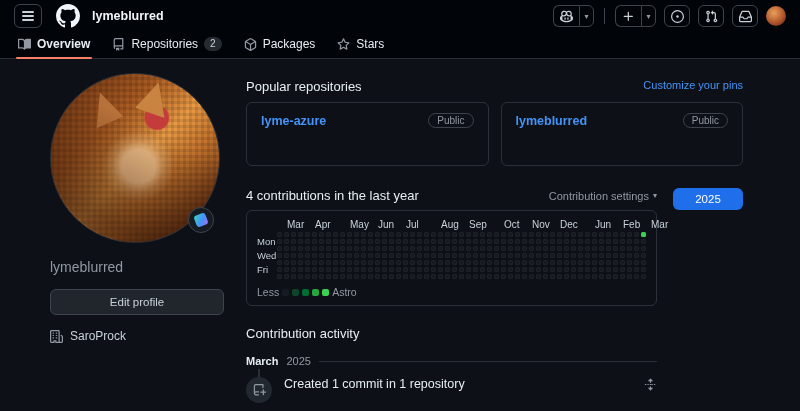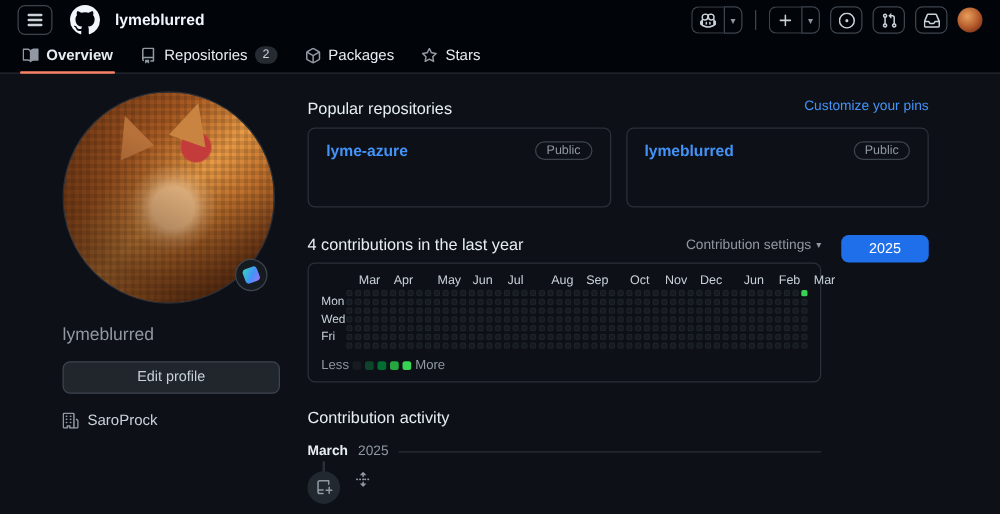--- a/index.html
+++ b/index.html
@@ -661,21 +661,21 @@
             <div class="graph-foot">
               <span class="legend">
                 <span>Less</span>
                 <span class="legend" id="legend-squares">
                     <span class="sq" style="background: rgb(22, 27, 34);"></span>
                     <span class="sq" style="background: rgb(14, 68, 41);"></span>
                     <span class="sq" style="background: rgb(0, 109, 50);"></span>
                     <span class="sq" style="background: rgb(38, 166, 65);"></span>
                     <span class="sq" style="background: rgb(57, 211, 83);"></span>
                   </span>
-                <span>More</span>
+                <span>Astro</span>
               </span>
             </div>
           </div>
         </div>
         <div class="contrib-years">
           <button class="year-btn">2025</button>
         </div>
       </div>
 
       <div class="activity">
@@ -687,20 +687,21 @@
         </div>
         <div class="timeline">
           <div class="t-item">
             <div class="t-icon">
               <svg viewBox="0 0 16 16" fill="currentColor">
                   <path d="M1 2.5A2.5 2.5 0 0 1 3.5 0h8.75a.75.75 0 0 1 .75.75v3.5a.75.75 0 0 1-1.5 0V1.5h-8a1 1 0 0 0-1 1v6.708A2.493 2.493 0 0 1 3.5 9h3.25a.75.75 0 0 1 0 1.5H3.5a1 1 0 0 0 0 2h3.25a.75.75 0 0 1 0 1.5H3.5A2.5 2.5 0 0 1 1 11.5Zm11.75 3.876a.75.75 0 0 1 .75.75v2.251h2.25a.75.75 0 0 1 0 1.5H13.5v2.25a.75.75 0 0 1-1.5 0v-2.25H9.75a.75.75 0 0 1 0-1.5H12v-2.25a.75.75 0 0 1 .75-.751Z"></path>
                 </svg>
             </div>
             <div class="t-body">
               <div class="t-row1">
+                <span class="t-title">Created 1 commit in 1 repository</span>
                 <button class="fold-btn">
                   <svg viewBox="0 0 16 16" fill="currentColor">
                       <path d="M8.177.677l2.896 2.896a.25.25 0 0 1-.177.427H8.75v1.25a.75.75 0 0 1-1.5 0V4H5.104a.25.25 0 0 1-.177-.427L7.823.677a.25.25 0 0 1 .354 0ZM7.25 10.75a.75.75 0 0 1 1.5 0V12h2.146a.25.25 0 0 1 .177.427l-2.896 2.896a.25.25 0 0 1-.354 0l-2.896-2.896A.25.25 0 0 1 5.104 12H7.25v-1.25Zm-5-2a.75.75 0 0 0 0-1.5h-.5a.75.75 0 0 0 0 1.5h.5ZM6 8a.75.75 0 0 1-.75.75h-.5a.75.75 0 0 1 0-1.5h.5A.75.75 0 0 1 6 8Zm2.25.75a.75.75 0 0 0 0-1.5h-.5a.75.75 0 0 0 0 1.5h.5ZM11 8a.75.75 0 0 1-.75.75h-.5a.75.75 0 0 1 0-1.5h.5A.75.75 0 0 1 11 8Zm2.25.75a.75.75 0 0 0 0-1.5h-.5a.75.75 0 0 0 0 1.5h.5Z"></path>
                     </svg>
                 </button>
               </div>
 
             </div>
           </div>
 

